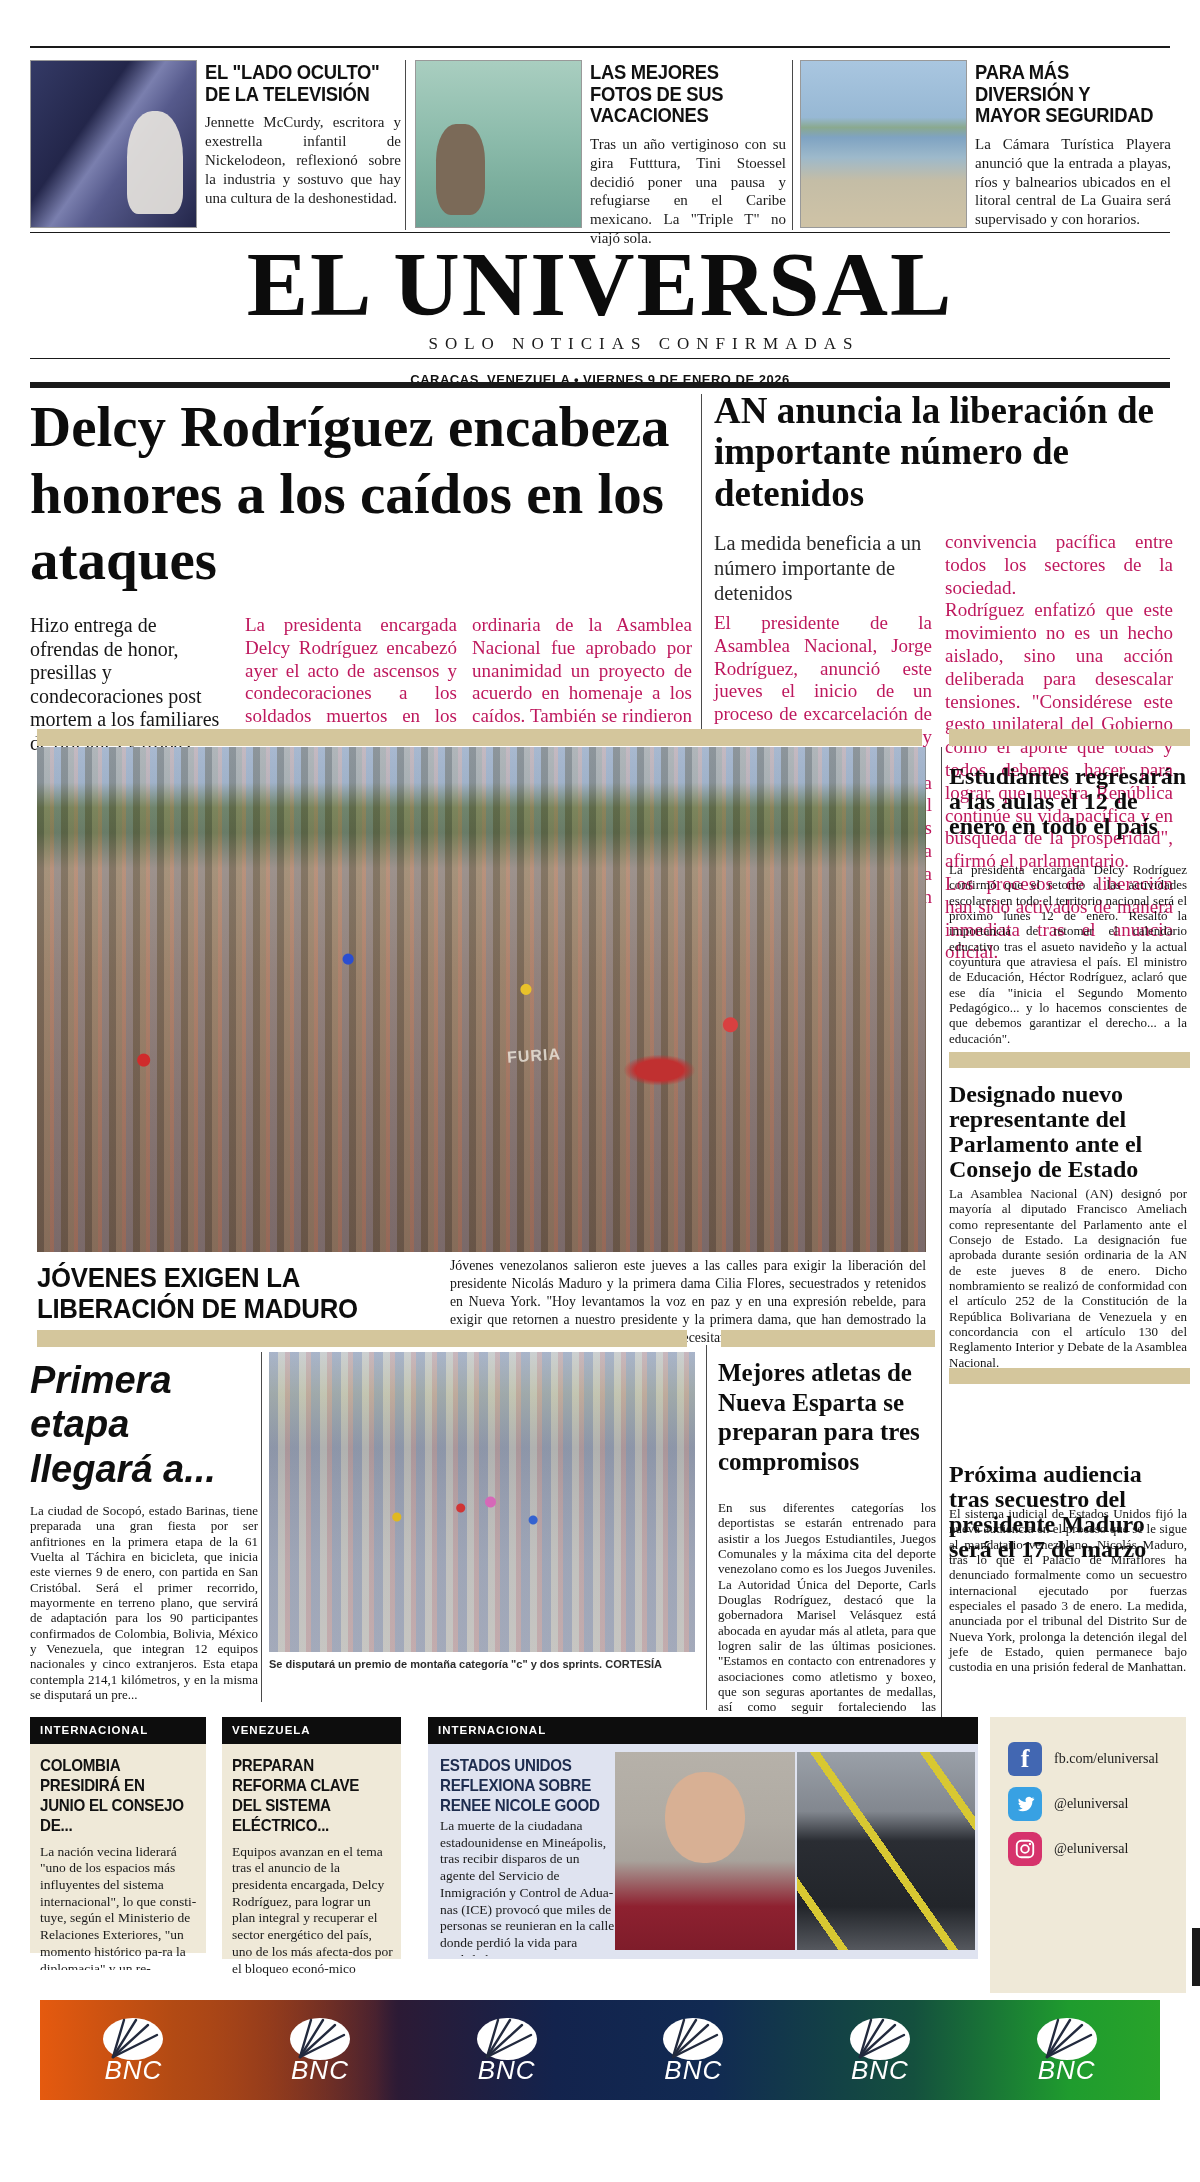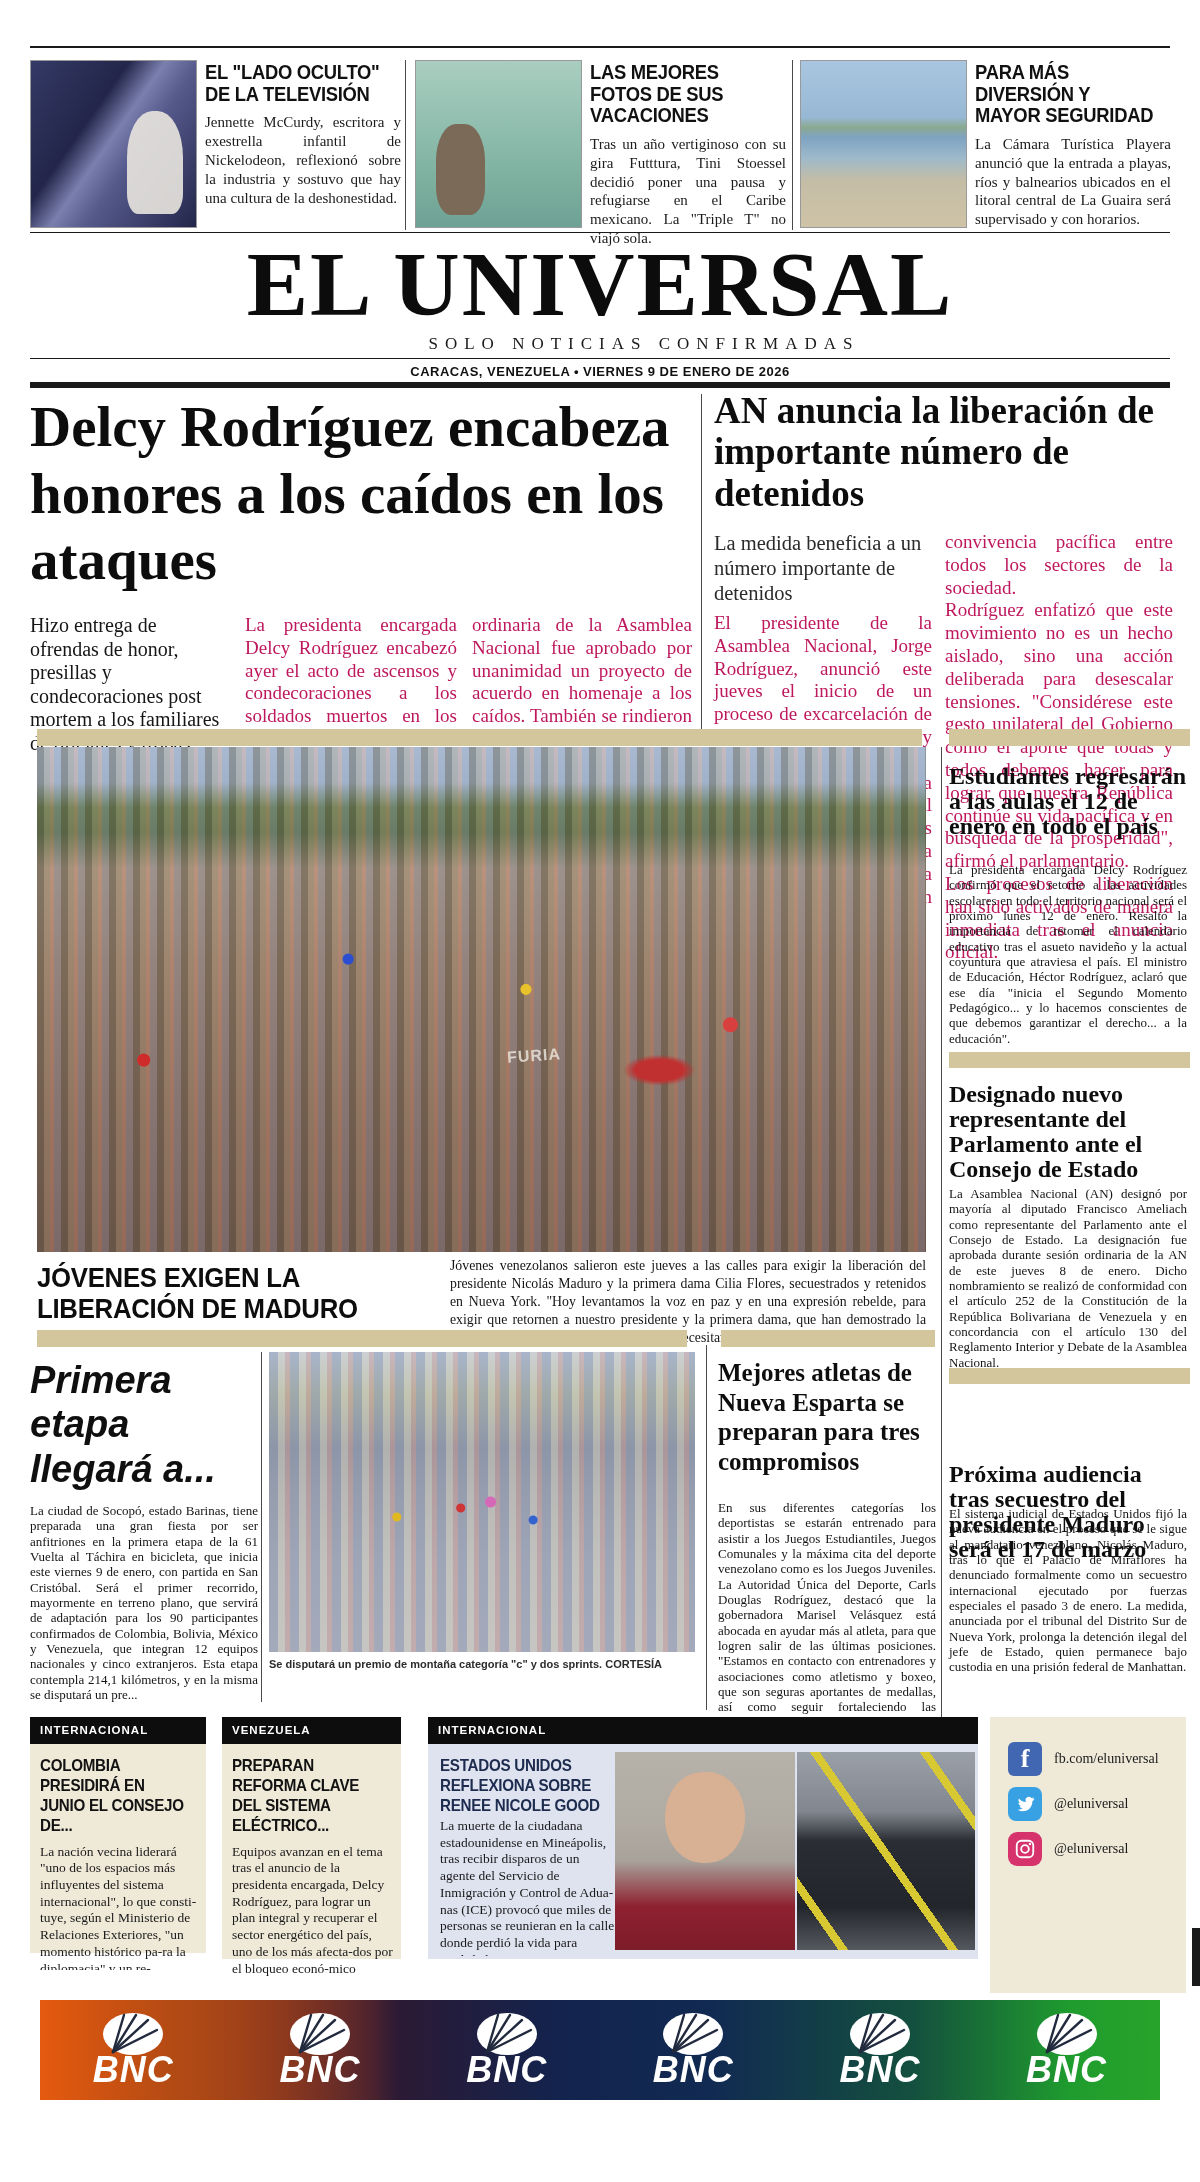--- a/index.html
+++ b/index.html
@@ -90,21 +90,21 @@
   .fb{background:#4267b2;border-radius:6px;color:#fff;font-family:"Liberation Serif",serif;font-weight:700;font-size:26px;}
   .tw{background:#38a1e3;border-radius:8px;}
   .ig{background:#d6336c;border-radius:9px;}
   .shandle{font-size:14px;color:#1a1a1a;}
 
   
   .banner{background:linear-gradient(90deg,#e55a0f 0%,#b24a14 12%,#55263048 30%,#2c1a35 32%,#13234d 46%,#112a52 60%,#14503e 78%,#1f9c2e 92%,#28a32a 100%),
           linear-gradient(90deg,#e55a0f 0%,#802f20 20%,#2c1a35 34%,#13234d 48%,#112a52 62%,#14503e 80%,#25a228 100%);
           display:flex;align-items:center;justify-content:space-around;}
   .bnclogo{display:flex;flex-direction:column;align-items:center;width:110px;}
-  .bnctext{font-family:"Liberation Sans",sans-serif;font-weight:700;font-style:italic;font-size:36px;color:#fff;letter-spacing:1px;line-height:1;margin-top:-4px;}
+  .bnctext{font-family:"Liberation Sans",sans-serif;font-weight:400;font-style:italic;font-size:26px;color:#fff;letter-spacing:1px;line-height:1;margin-top:-4px;}
 </style>
 </head>
 <body>
 
 <div id="page">
 
   <div class="abs rule" style="left:30px;top:46px;width:1140px;height:2px;"></div>
 
   <div class="abs teaser-photo tphoto tphoto1" style="left:30px;top:60px;"></div>
   <div class="abs" style="left:205px;top:62px;width:196px;">
@@ -124,21 +124,21 @@
   <div class="abs" style="left:975px;top:62px;width:196px;">
     <div class="cond teaser-title">PARA MÁS DIVERSIÓN Y MAYOR SEGURIDAD</div>
     <div class="serif teaser-body just">La Cámara Turística Playera anunció que la entrada a playas, ríos y balnearios ubicados en el litoral central de La Guaira será supervisado y con horarios.</div>
   </div>
 
   <div class="abs rule" style="left:30px;top:232px;width:1140px;height:1px;"></div>
 
   <div class="abs masthead serif" style="left:0;top:238px;">EL UNIVERSAL</div>
   <div class="abs tagline serif" style="left:0;top:334px;padding-left:44px;">SOLO NOTICIAS CONFIRMADAS</div>
   <div class="abs rule" style="left:30px;top:358px;width:1140px;height:1px;"></div>
-  <div class="abs dateline sans" style="left:0;top:364px;">CARACAS, VENEZUELA • VIERNES 9 DE ENERO DE 2026</div>
+  <div class="abs dateline sans" style="left:0;top:372px;">CARACAS, VENEZUELA • VIERNES 9 DE ENERO DE 2026</div>
   <div class="abs rule" style="left:30px;top:382px;width:1140px;height:6px;"></div>
 
   <div class="abs lead-h serif" style="left:30px;top:394px;width:665px;">Delcy Rodríguez encabeza honores a los caídos en los ataques</div>
   <div class="abs lead-sub serif" style="left:30px;top:614px;width:198px;">Hizo entrega de ofrendas de honor, presillas y condecoraciones post mortem a los familiares de oficiales y tropas</div>
   <div class="abs body13 just" style="left:245px;top:614px;width:212px;">La presidenta encargada Delcy Rodríguez encabezó ayer el acto de ascensos y condecoraciones a los soldados muertos en los sucesos del sábado 3 de enero, así como a los efectivos que resultaron heridos durante el ataque estadounidense. Horas antes, en sesión</div>
   <div class="abs body13 just" style="left:472px;top:614px;width:220px;">ordinaria de la Asamblea Nacional fue aprobado por unanimidad un proyecto de acuerdo en homenaje a los caídos. También se rindieron honores a los 32 uniformados cubanos fallecidos en la acción y a los civiles víctimas de la agresión militar de Estados Unidos.</div>
 
   <div class="abs vrule" style="left:701px;top:394px;height:342px;"></div>
 
   <div class="abs an-h serif" style="left:714px;top:390px;width:460px;">AN anuncia la liberación de importante número de detenidos</div>

